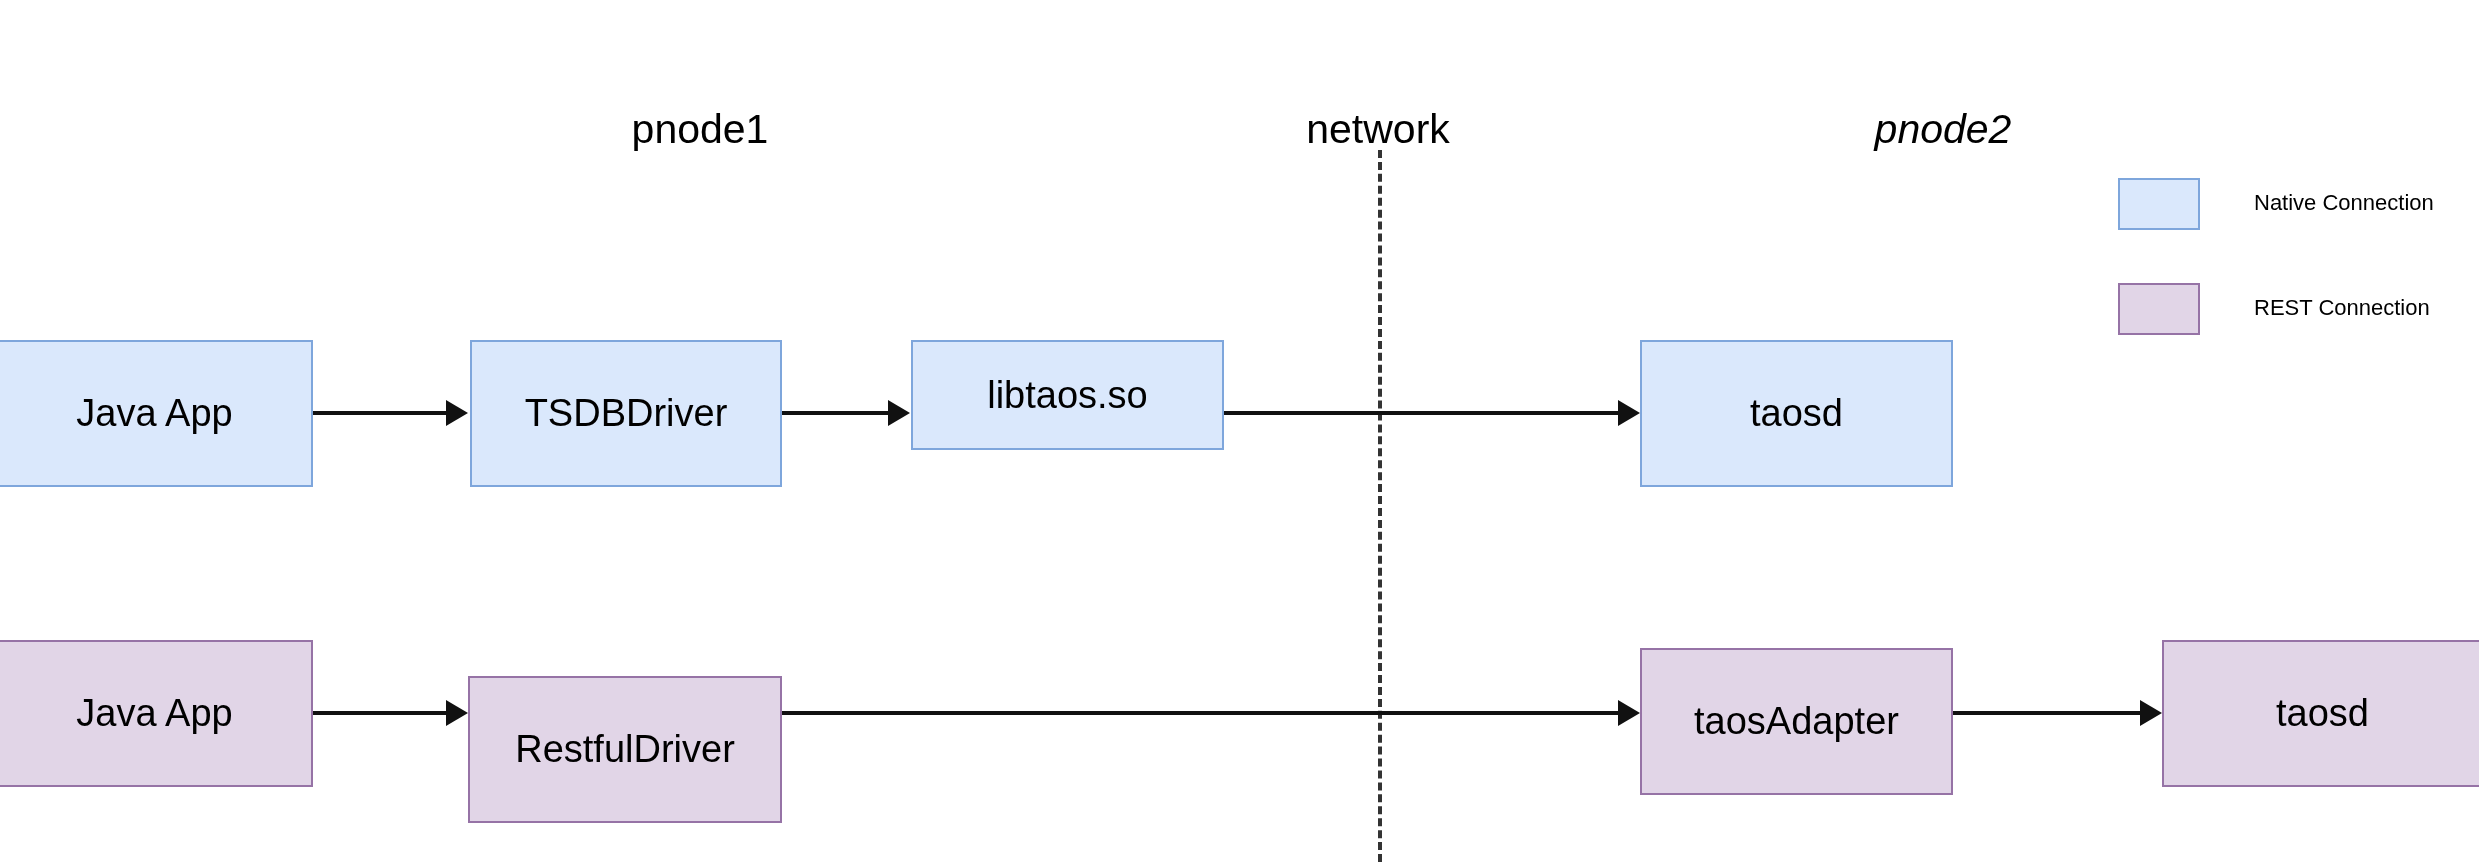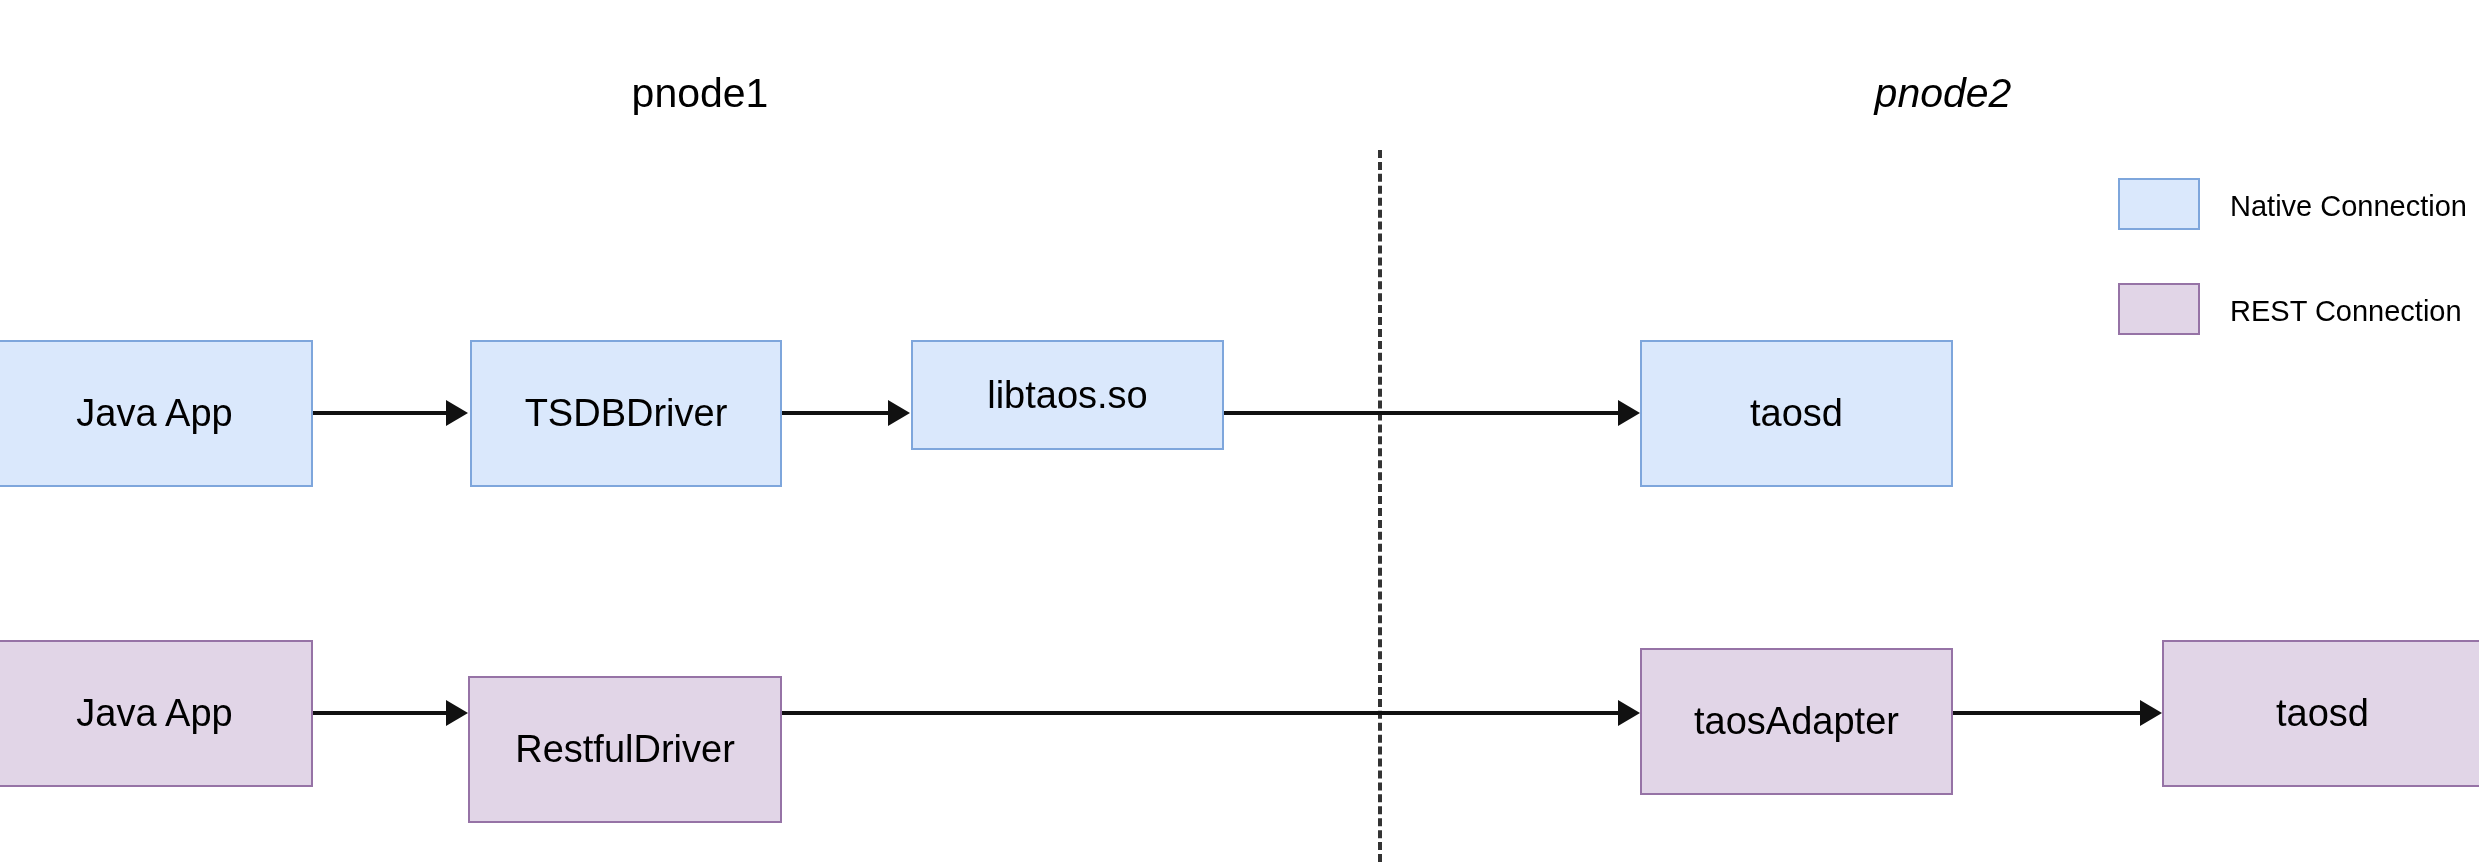--- a/index.html
+++ b/index.html
@@ -17,20 +17,21 @@
     background: #ffffff;
     overflow: hidden;
   }
   .col-label {
     position: absolute;
     font-size: 41px;
     color: #000000;
     white-space: nowrap;
     text-align: center;
     letter-spacing: 0px;
+    margin-top: 36px;
   }
   .node {
     position: absolute;
     box-sizing: border-box;
     display: flex;
     align-items: center;
     justify-content: center;
     font-size: 38px;
     color: #000000;
     white-space: nowrap;
@@ -70,31 +71,33 @@
   .legend-swatch.native {
     background: #dae8fc;
     border: 2px solid #7ea6dc;
   }
   .legend-swatch.rest {
     background: #e1d5e7;
     border: 2px solid #9673a6;
   }
   .legend-label {
     position: absolute;
-    font-size: 29px;
+    font-size: 22px;
     color: #000000;
     white-space: nowrap;
+    margin-left: 24px;
   }
 </style>
 </head>
 <body>
 
 <div id="canvas">
 
   <div class="col-label" style="left:600px; top:70px; width:200px;">pnode1</div>
+  <div class="col-label" style="left:1278px; width:200px; top:70px;">network</div>
   <div class="col-label" style="left:1843px; width:200px; top:70px;font-style:italic;">pnode2</div>
 
   <div class="divider" style="left:1378px; top:150px; height:712px;"></div>
 
   <div class="node native" style="left:-4px; top:340px; width:317px; height:147px;">
     <span>Java App</span>
   </div>
 
   <div class="edge" style="left:313px; top:411px; width:133px;"></div>
   <div class="arrowhead" style="left:446px; top:400px;"></div>

